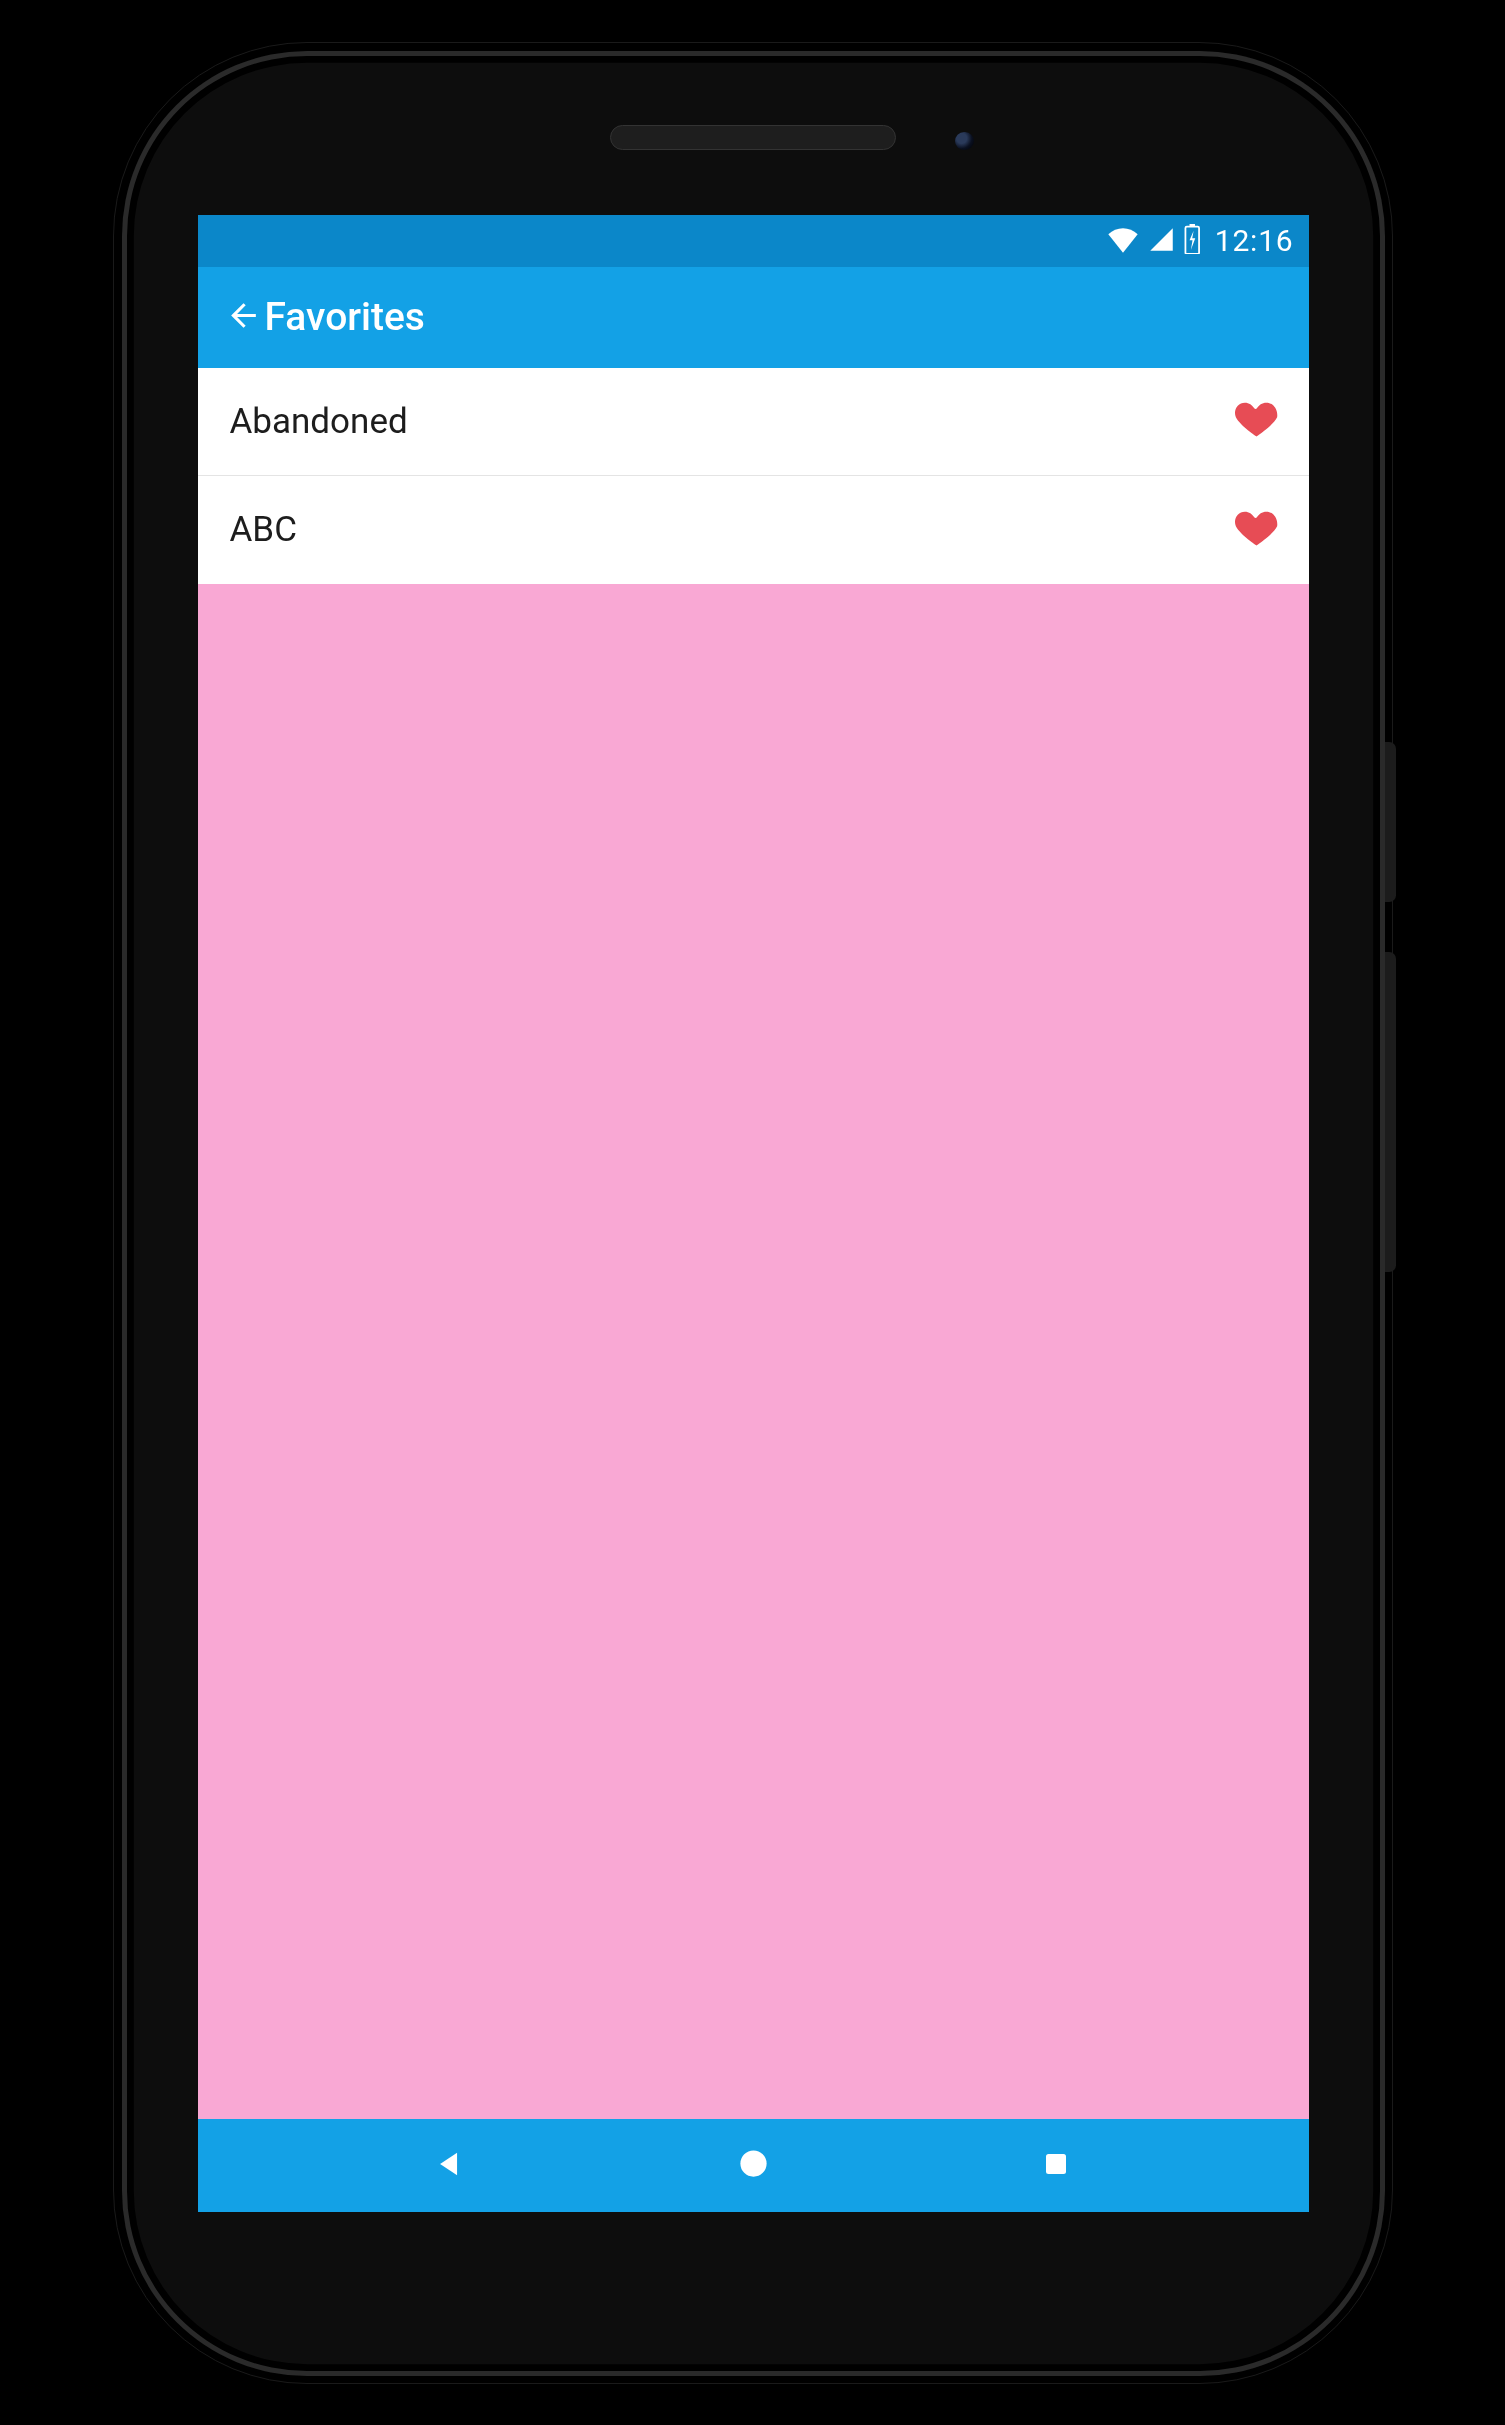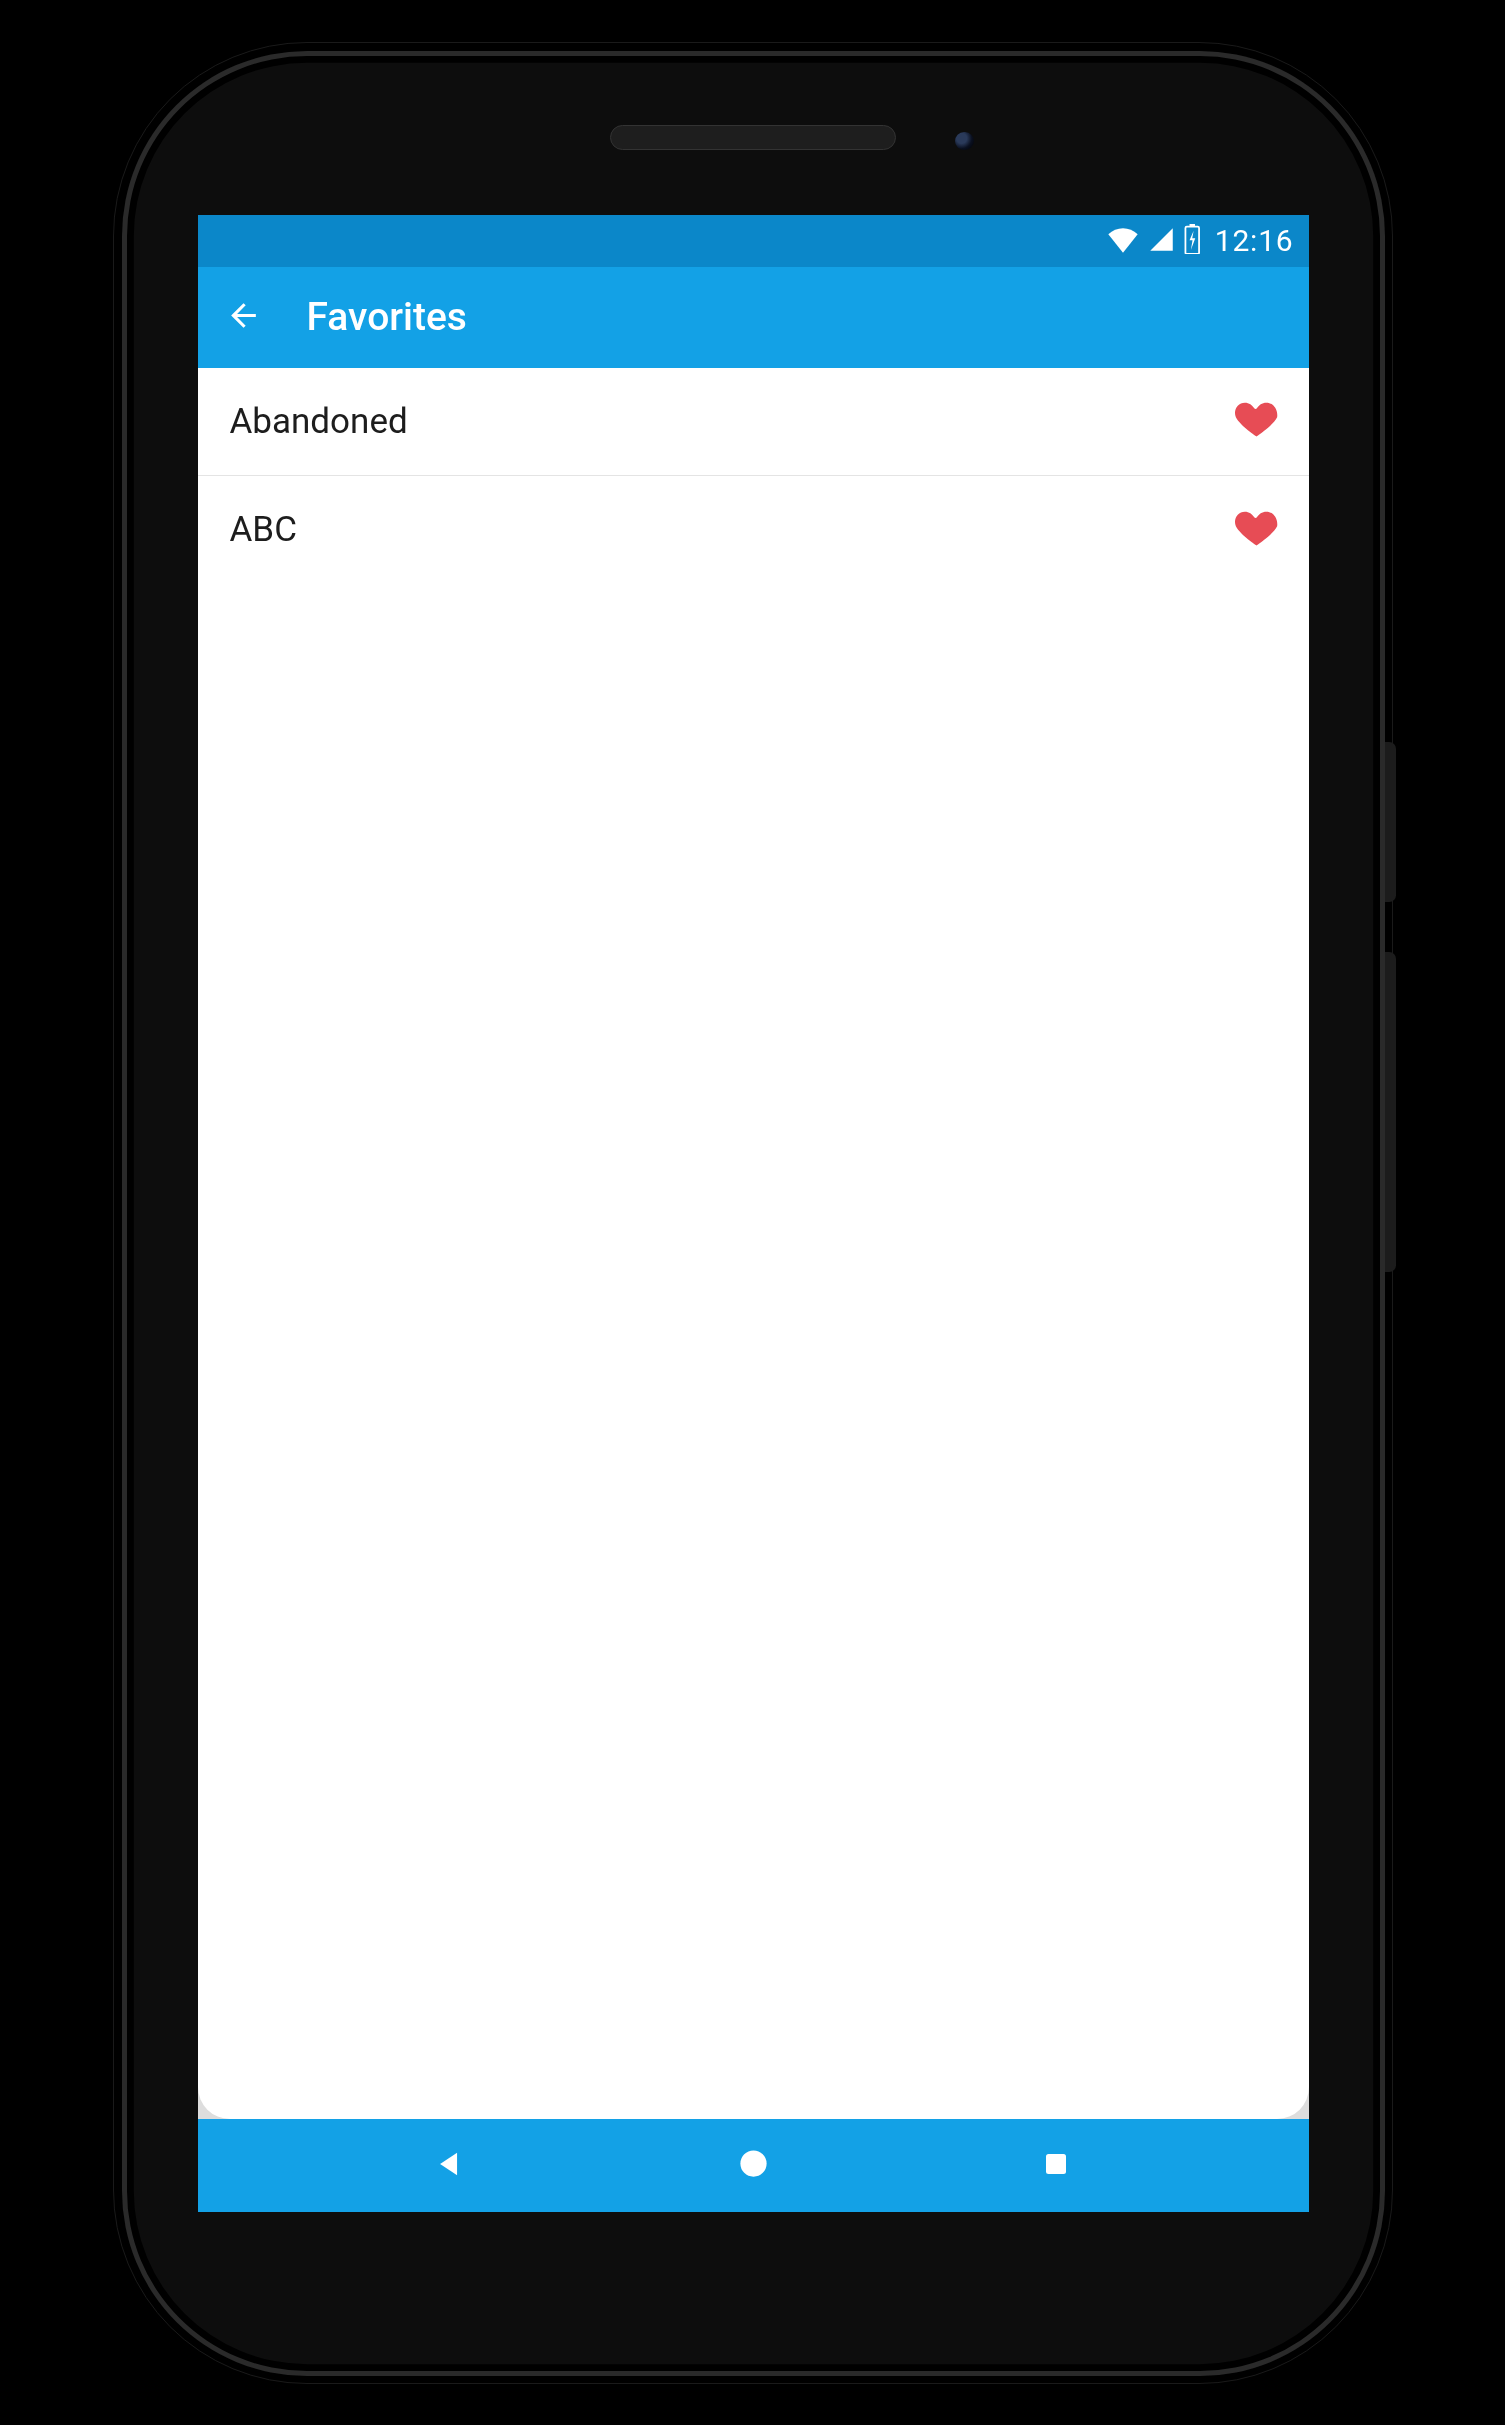--- a/index.html
+++ b/index.html
@@ -91,35 +91,33 @@
     margin-left: 5px;
   }
 
   
   .appbar {
     height: 101px;
     background: #13a1e6;
     display: flex;
     align-items: center;
     padding: 0 25px;
-    gap: 42px;
     color: #fff;
   }
   .appbar .title {
     font-size: 39px;
     font-weight: 500;
   }
   .back-btn { width: 42px; height: 42px; display:flex; align-items:center; justify-content:center; cursor:pointer; }
   .back-btn svg { width: 37px; height: 37px; fill:#fff; }
 
   
   .content {
     flex: 1;
-    background: #ffffff;
-    border-radius: 32px;
+    background: #f9a8d4;
   }
   .list {
     background: #fff;
   }
   .list-item {
     height: 108px;
     display: flex;
     align-items: center;
     justify-content: space-between;
     padding: 0 29px 0 32px;

